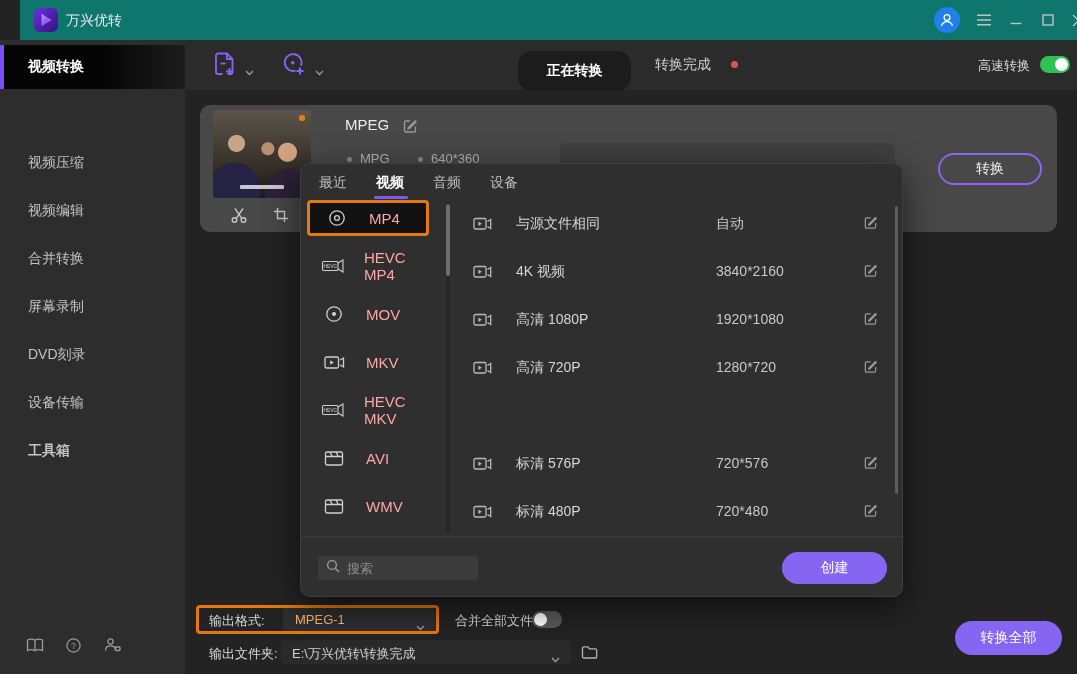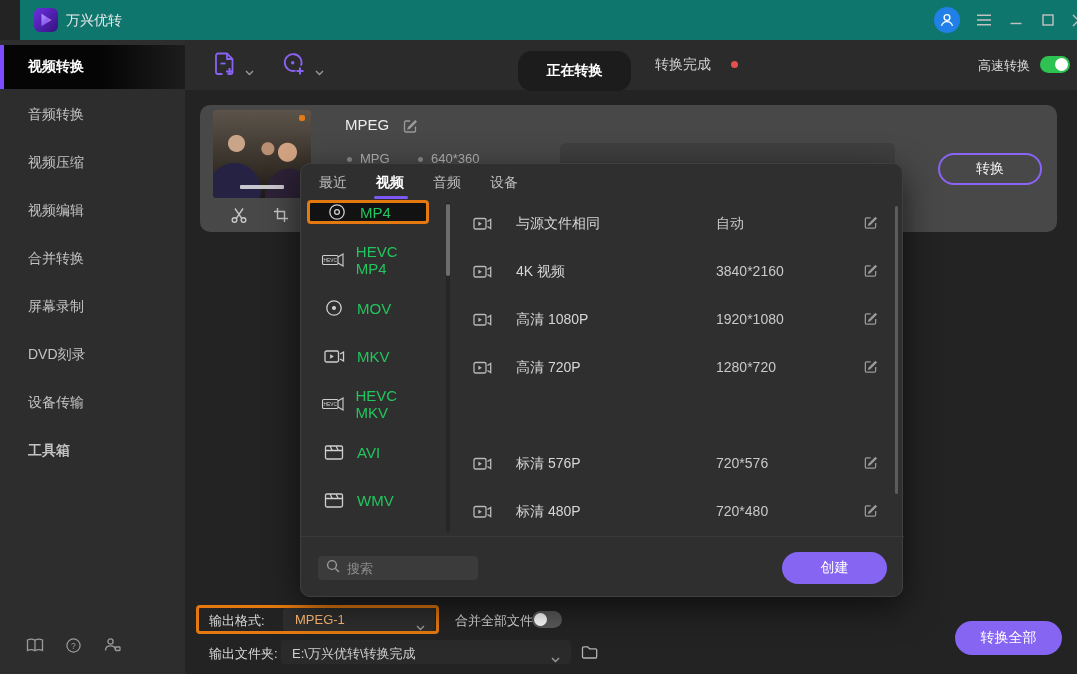--- a/index.html
+++ b/index.html
@@ -56,21 +56,21 @@
   .target-panel { left:360px; top:38px; width:335px; height:32px; background:#3f3f3f; border-radius:6px; }
   .convert-btn { left:738px; top:48px; width:104px; height:32px; border-radius:16px; border:2px solid #8b63f6;
     background:transparent; color:#f2f2f2; font-size:14px; display:flex; align-items:center; justify-content:center; }
 
   
   .popup { left:300px; top:163px; width:603px; height:434px; background:#2f2f2f; border:1px solid #3f3f3f;
     border-radius:10px; box-shadow:0 10px 34px rgba(0,0,0,.6); z-index:20; }
   .ptab { position:absolute; top:10px; font-size:14px; color:#bdbdbd; }
   .ptab.active { color:#ffffff; font-weight:bold; }
   .ptab-underline { left:73px; top:32px; width:34px; height:3px; background:#7d58f5; border-radius:2px; }
-  .fmt-row { position:absolute; left:6px; width:122px; height:24px; display:flex; align-items:center; color:#22c55e; font-size:15px; }
+  .fmt-row { position:absolute; left:6px; width:122px; height:36px; display:flex; align-items:center; color:#fca5a5; font-size:15px;gap:9px; }
   .fmt-row .ficon { width:26px; margin-left:14px; margin-right:10px; display:flex; justify-content:center; }
   .fmt-row.selected { border:3px solid #e5790f; border-radius:4px; background:#121212; }
   .list-scroll { left:145px; top:38px; width:4px; height:330px; background:#262626; border-radius:2px; }
   .list-thumb { left:145px; top:40px; width:4px; height:72px; background:#6e6e6e; border-radius:2px; }
   .preset-row { position:absolute; left:160px; width:436px; height:48px; }
   .preset-row .picon { position:absolute; left:12px; top:16px; }
   .preset-label { position:absolute; left:55px; top:15px; font-size:14px; color:#d6d6d6; }
   .preset-value { position:absolute; left:255px; top:15px; font-size:14px; color:#c9c9c9; }
   .preset-edit { position:absolute; left:402px; top:15px; }
   .pane-scroll { left:594px; top:42px; width:3px; height:288px; background:#5c5c5c; border-radius:2px; }
@@ -133,23 +133,20 @@
     <svg width="13" height="13" viewBox="0 0 13 13" stroke="#c2c2c2" stroke-width="1.4">
         <path d="M1 1 L12 12 M12 1 L1 12"></path>
       </svg>
   </div>
 </div>
 
 <div class="abs sidebar">
   <div class="side-item active" style="top:5px;">
       <span>视频转换</span>
     </div>
-  <div class="side-item" style="top:53px;">
-      <span>音频转换</span>
-    </div>
   <div class="side-item" style="top:101px;">
       <span>视频压缩</span>
     </div>
   <div class="side-item" style="top:149px;">
       <span>视频编辑</span>
     </div>
   <div class="side-item" style="top:197px;">
       <span>合并转换</span>
     </div>
   <div class="side-item" style="top:245px;">

